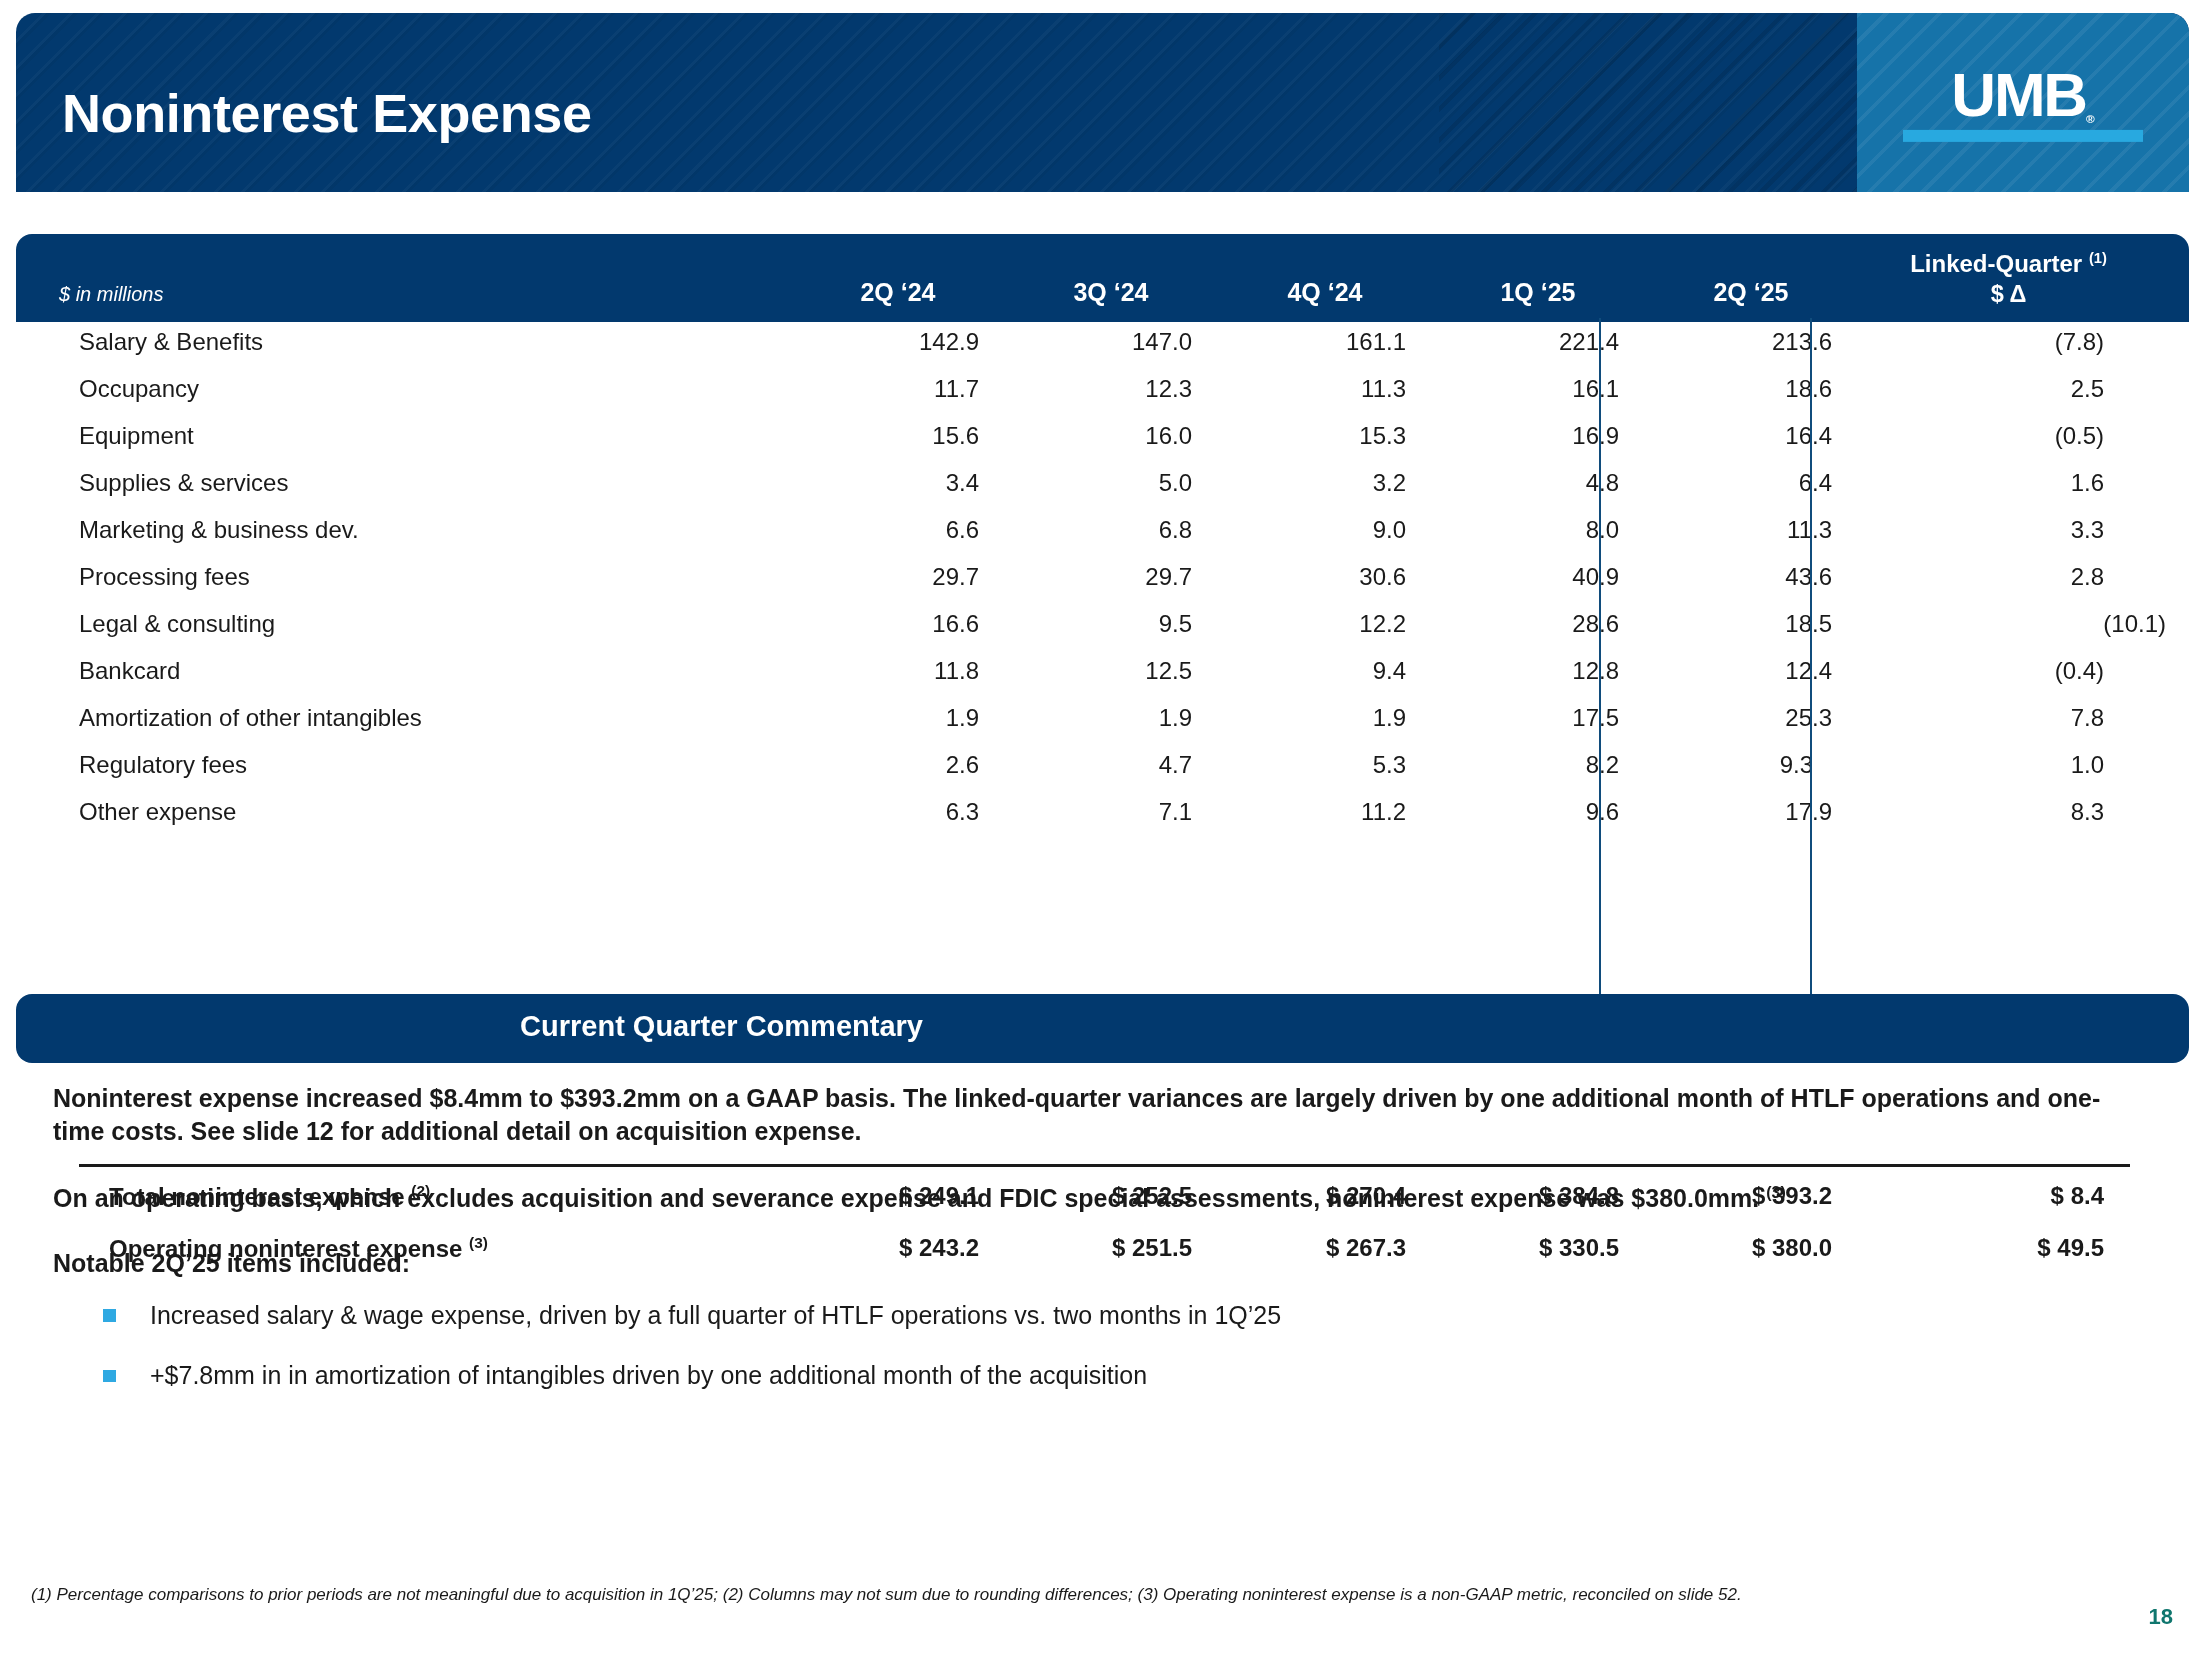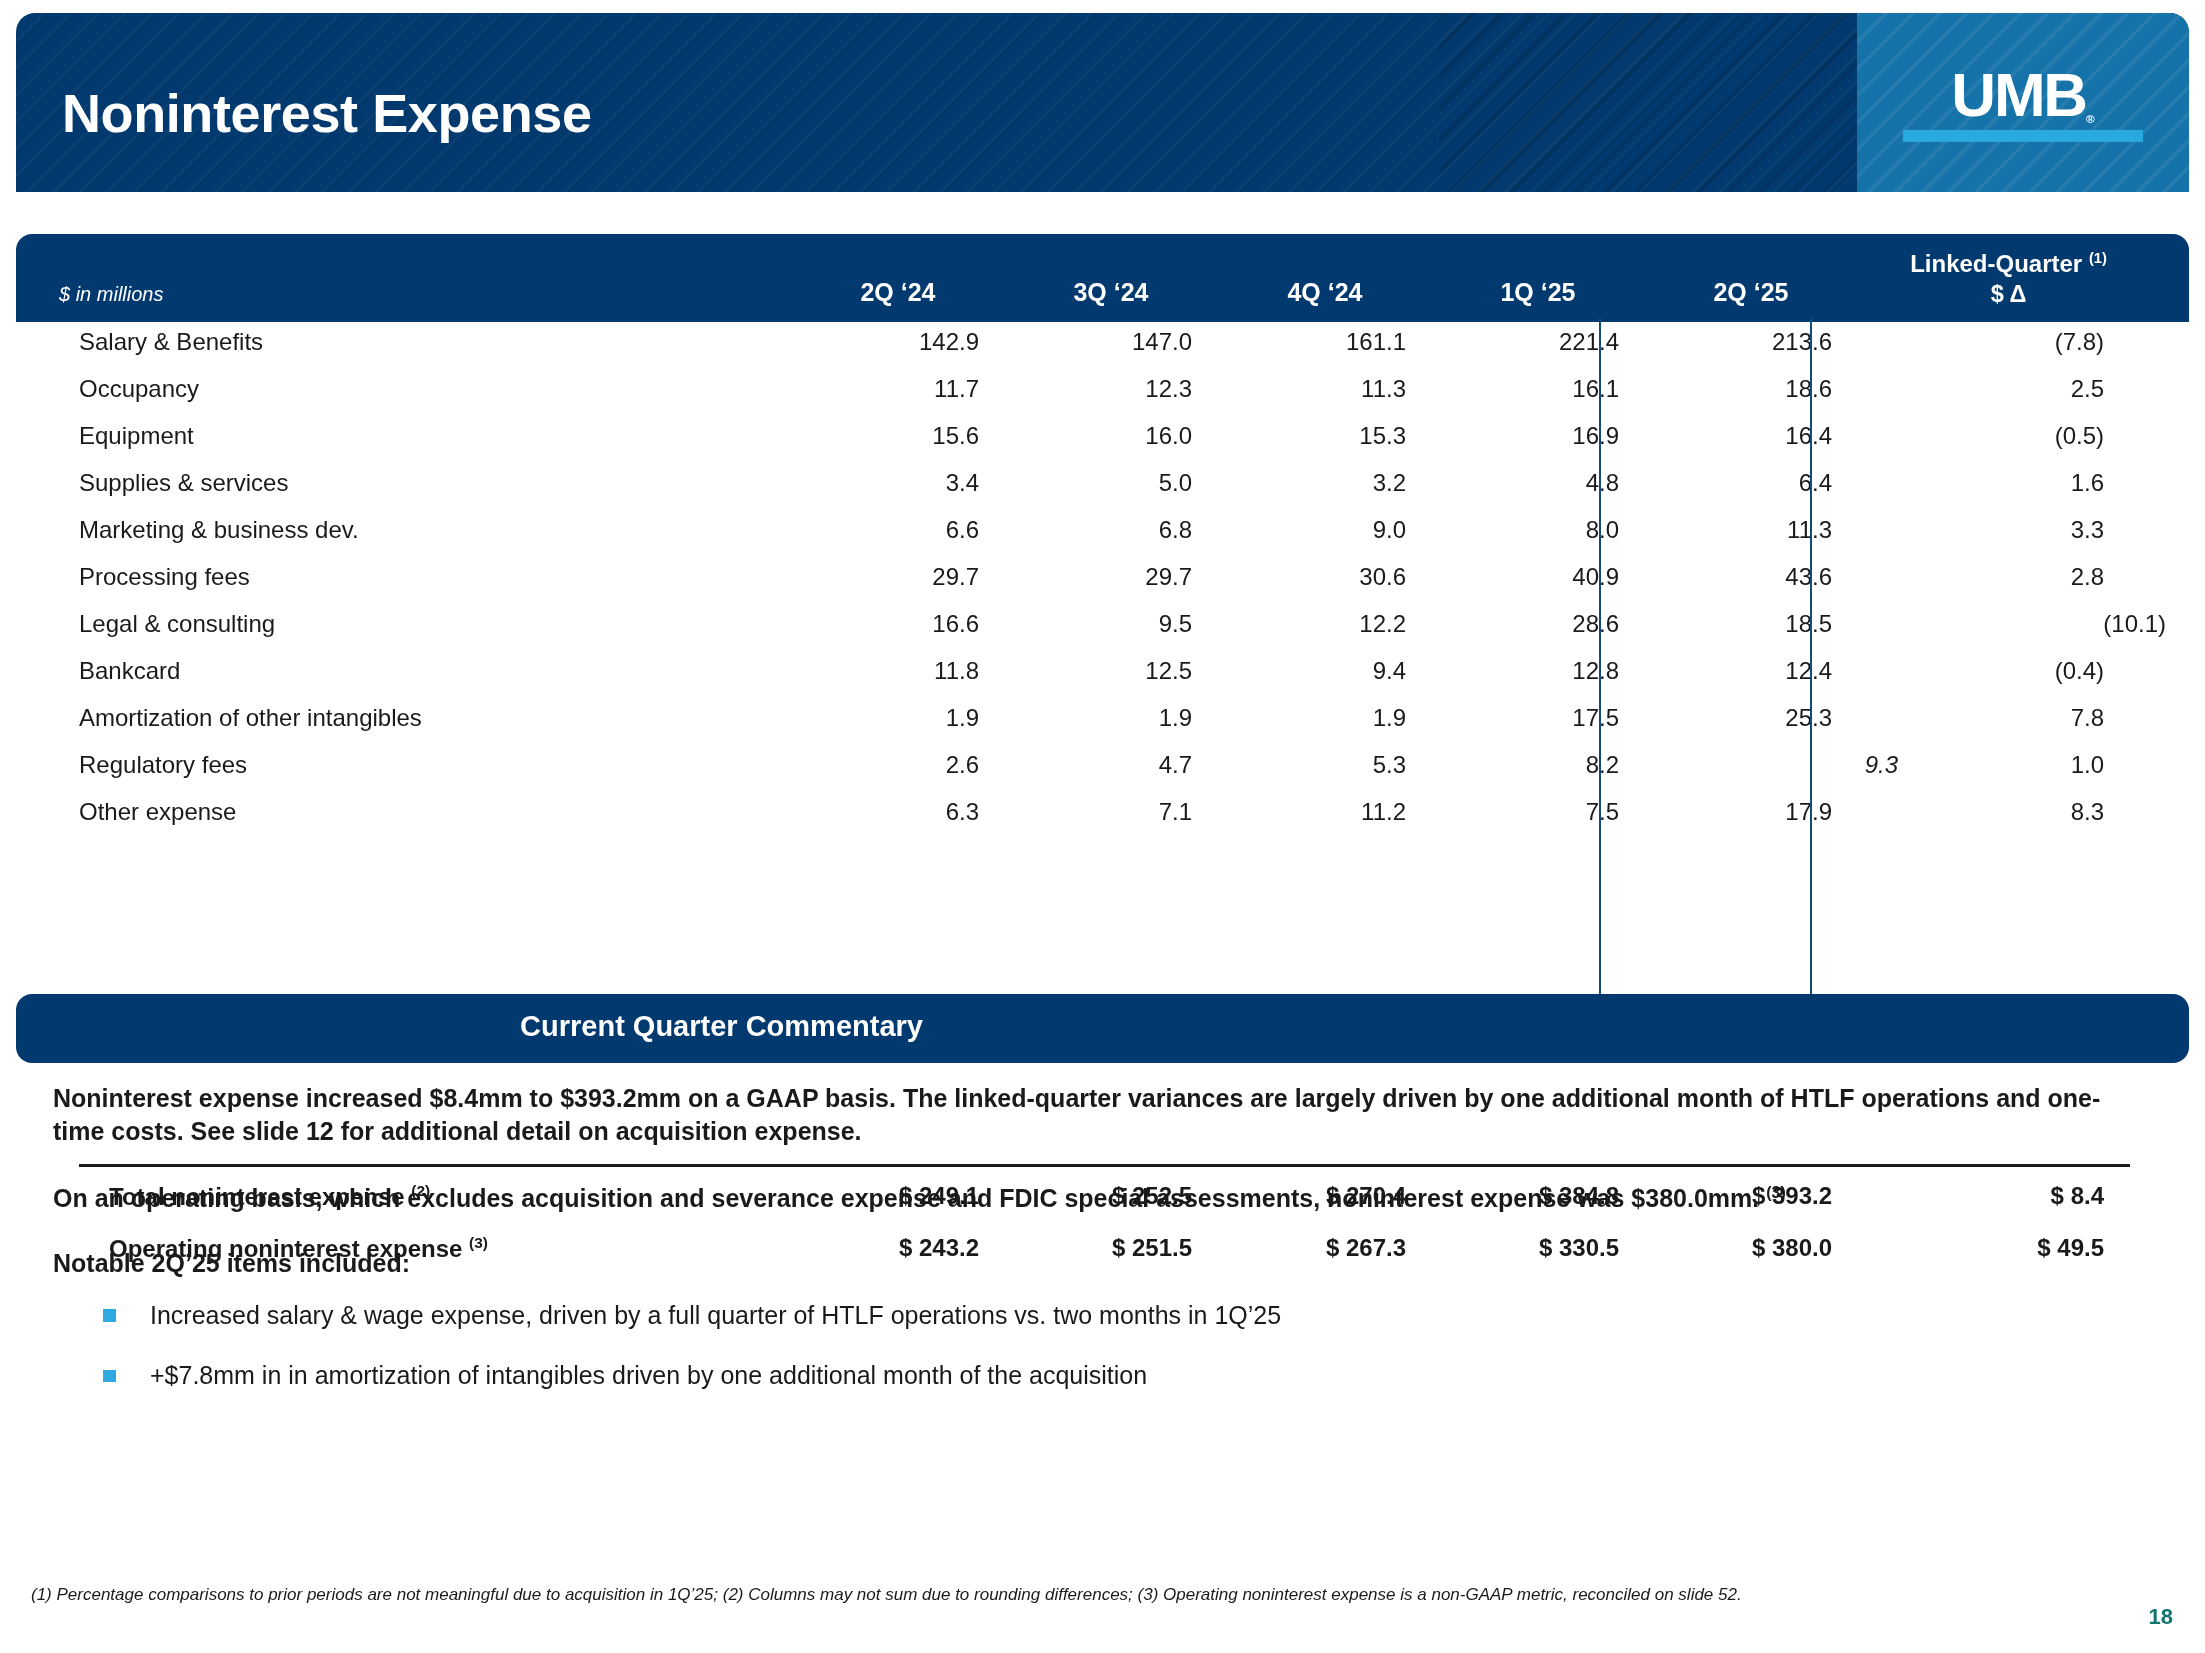--- a/index.html
+++ b/index.html
@@ -278,29 +278,29 @@
         <div class="cell" style="left: 1441px;">17.5</div>
         <div class="cell" style="left: 1654px;">25.3</div>
         <div class="cell" style="left: 1926px;">7.8</div>
       </div>
       <div class="row" style="top: 423px;">
         <div class="label">Regulatory fees</div>
         <div class="cell" style="left: 801px;">2.6</div>
         <div class="cell" style="left: 1014px;">4.7</div>
         <div class="cell" style="left: 1228px;">5.3</div>
         <div class="cell" style="left: 1441px;">8.2</div>
-        <div class="cell" style="left: 1720px; font-style: italic;">9.3</div>
+        <div class="cell" style="left: 1635px;">9.3</div>
         <div class="cell" style="left: 1926px;">1.0</div>
       </div>
       <div class="row" style="top: 470px;">
         <div class="label">Other expense</div>
         <div class="cell" style="left: 801px;">6.3</div>
         <div class="cell" style="left: 1014px;">7.1</div>
         <div class="cell" style="left: 1228px;">11.2</div>
-        <div class="cell" style="left: 1441px;">7.5</div>
+        <div class="cell" style="left: 1441px;">9.6</div>
         <div class="cell" style="left: 1654px;">17.9</div>
         <div class="cell" style="left: 1926px;">8.3</div>
       </div>
     </div>
 
   <div id="divider-line"></div>
 
   <div id="totals-container">
       <div class="row total" style="top: 854px;">
         <div class="label"><span>Total noninterest expense </span><sup>(2)</sup></div>

